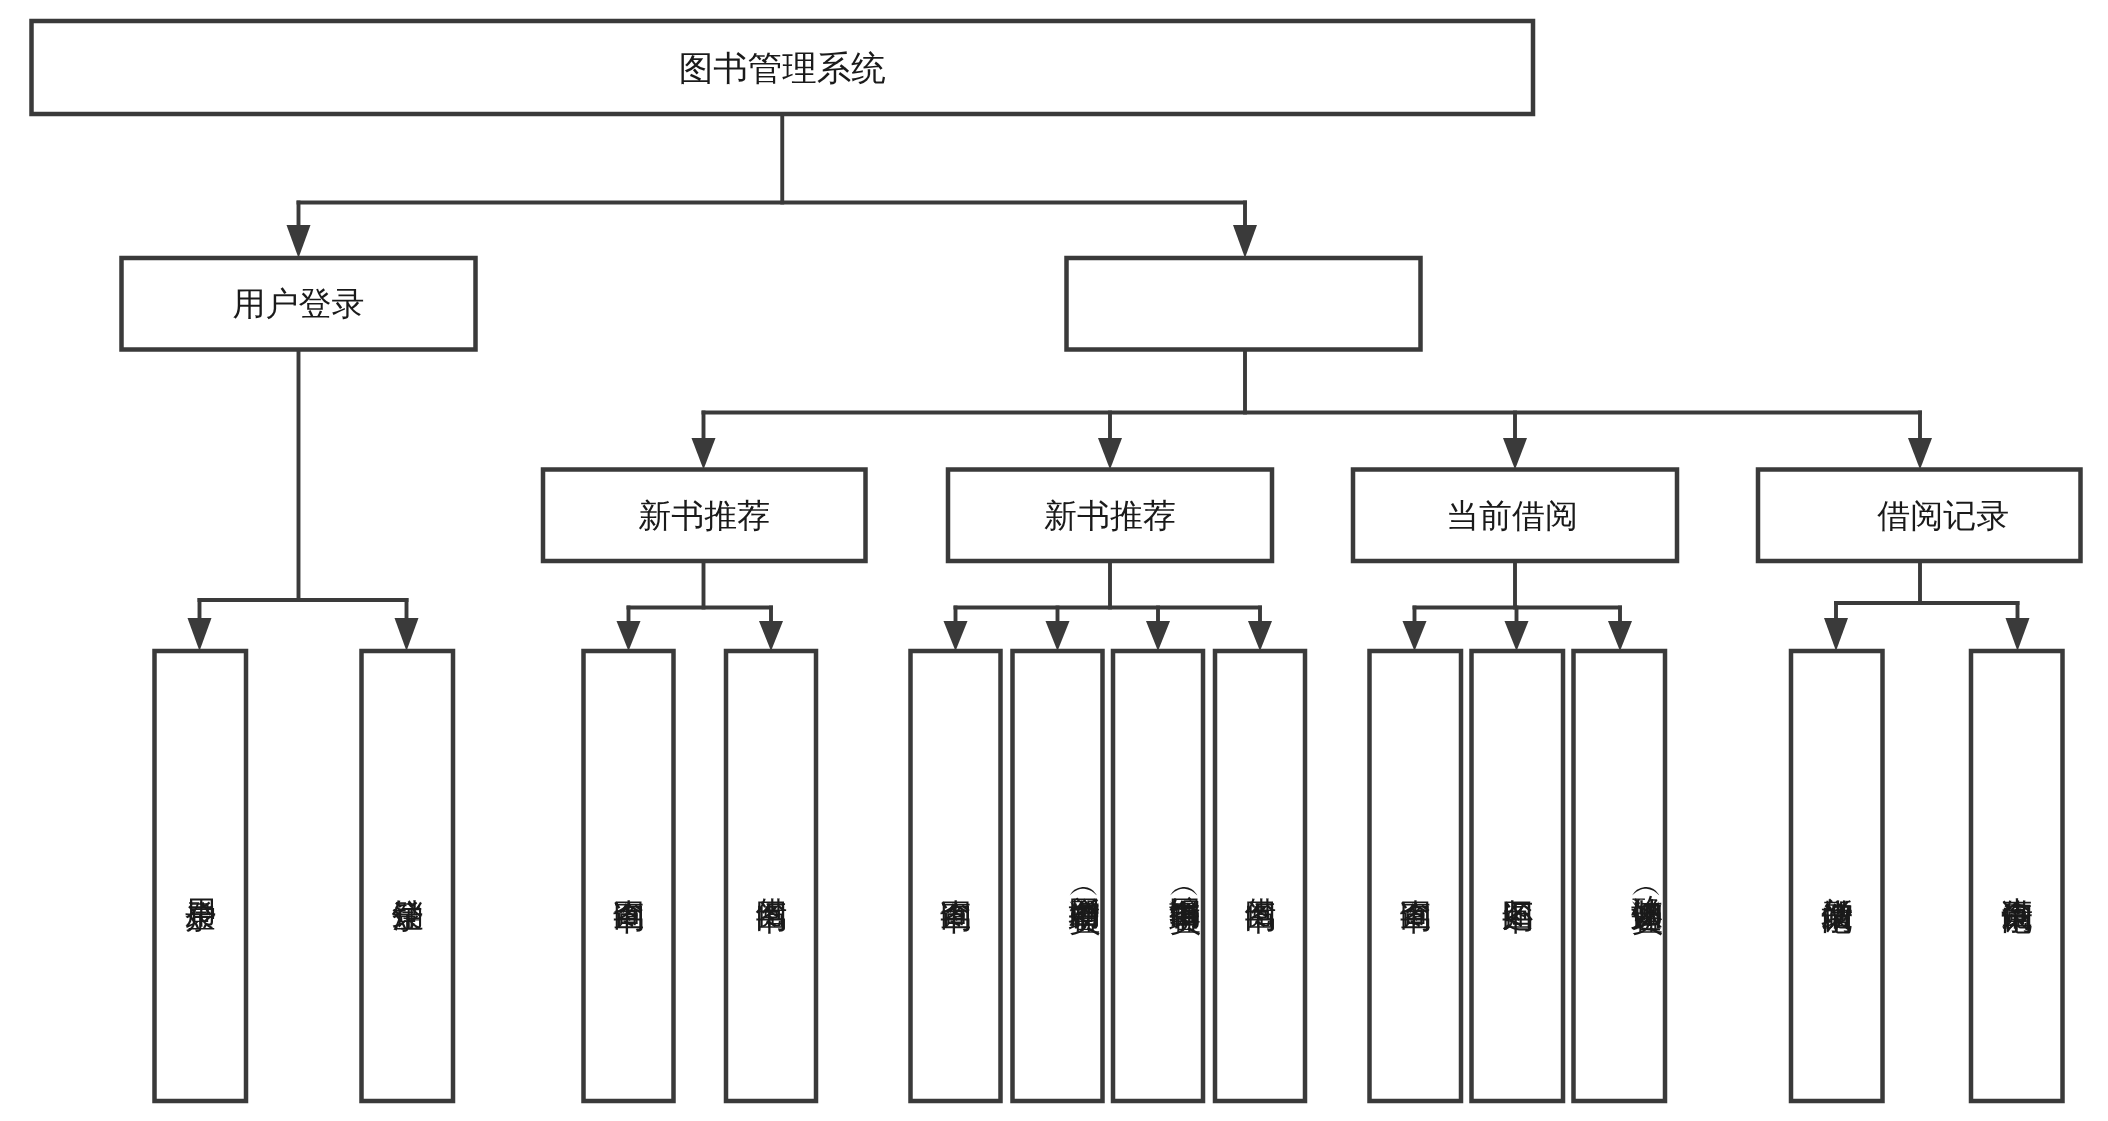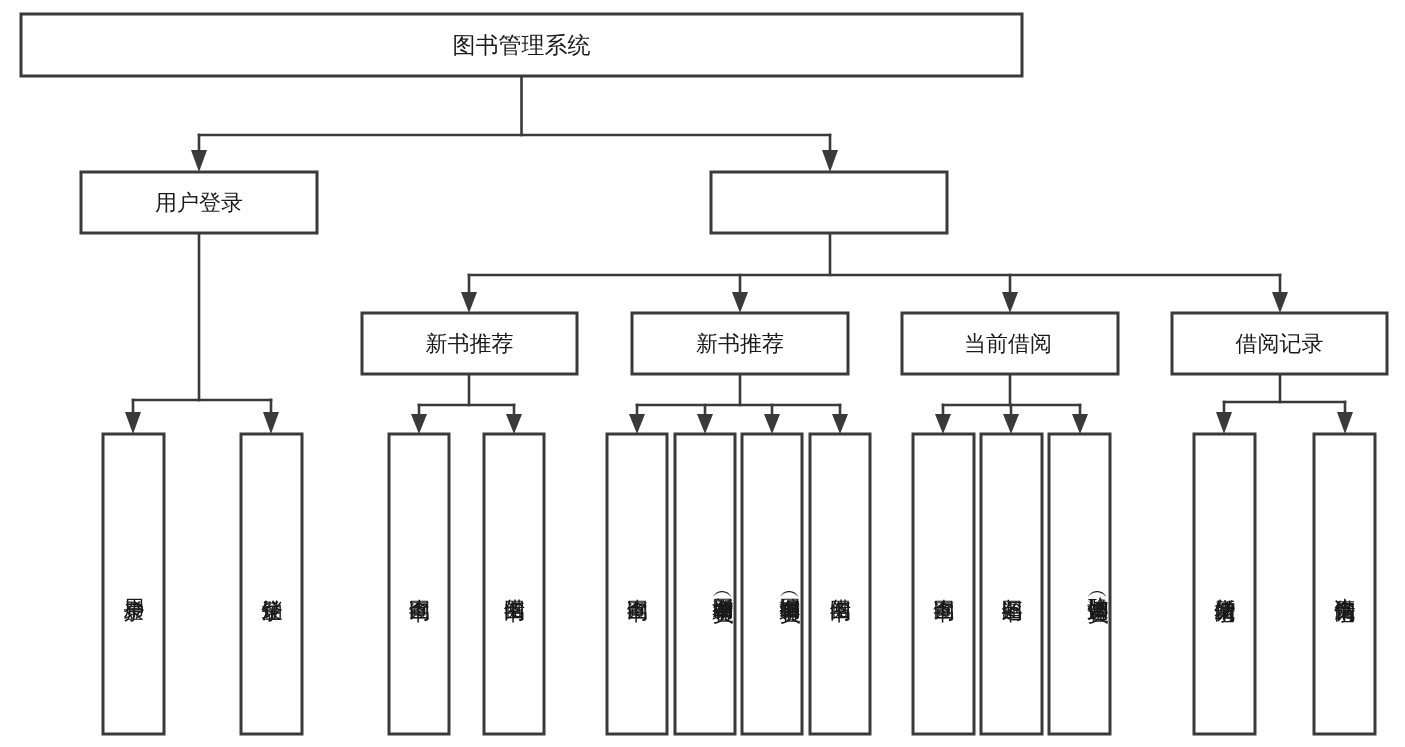--- a/index.html
+++ b/index.html
@@ -178,21 +178,21 @@
     </g>
   </svg>
 
   <div class="hlabel-wrap" style="left:21px; top:14px; width:1001px; height:62px; font-size:23px;">图书管理系统</div>
 
   <div class="hlabel-wrap" style="left:81px; top:172px; width:236px; height:61px; font-size:22px;">用户登录</div>
 
   <div class="hlabel-wrap" style="left:362px; top:313px; width:215px; height:61px; font-size:22px;">新书推荐</div>
   <div class="hlabel-wrap" style="left:632px; top:313px; width:216px; height:61px; font-size:22px;">新书推荐</div>
   <div class="hlabel-wrap" style="left:902px; top:313px; width:212px; height:61px; font-size:22px;">当前借阅</div>
-  <div class="hlabel-wrap" style="left:1172px; top:313px; width:215px; height:62px; font-size:22px;">借阅记录</div>
+  <div class="hlabel-wrap" style="left:1172px; top:313px; width:215px; height:62px; font-size:22px;padding-left:16px;">借阅记录</div>
 
   <div class="vlabel-wrap" style="left:103px; top:434px; width:61px; height:300px;">用户登录</div>
   <div class="vlabel-wrap" style="left:241px; top:434px; width:61px; height:300px;">注销登录</div>
 
   <div class="vlabel-wrap" style="left:389px; top:434px; width:60px; height:300px;">查询图书</div>
   <div class="vlabel-wrap" style="left:484px; top:434px; width:60px; height:300px;">借阅图书</div>
 
   <div class="vlabel-wrap" style="left:607px; top:434px; width:60px; height:300px;">查询图书</div>
   <div class="vlabel-wrap" style="left:675px; top:434px; width:60px; height:300px; align-items:flex-start;">新增图书（管理员）</div>
   <div class="vlabel-wrap" style="left:742px; top:434px; width:60px; height:300px; align-items:flex-start;">编辑图书（管理员）</div>

